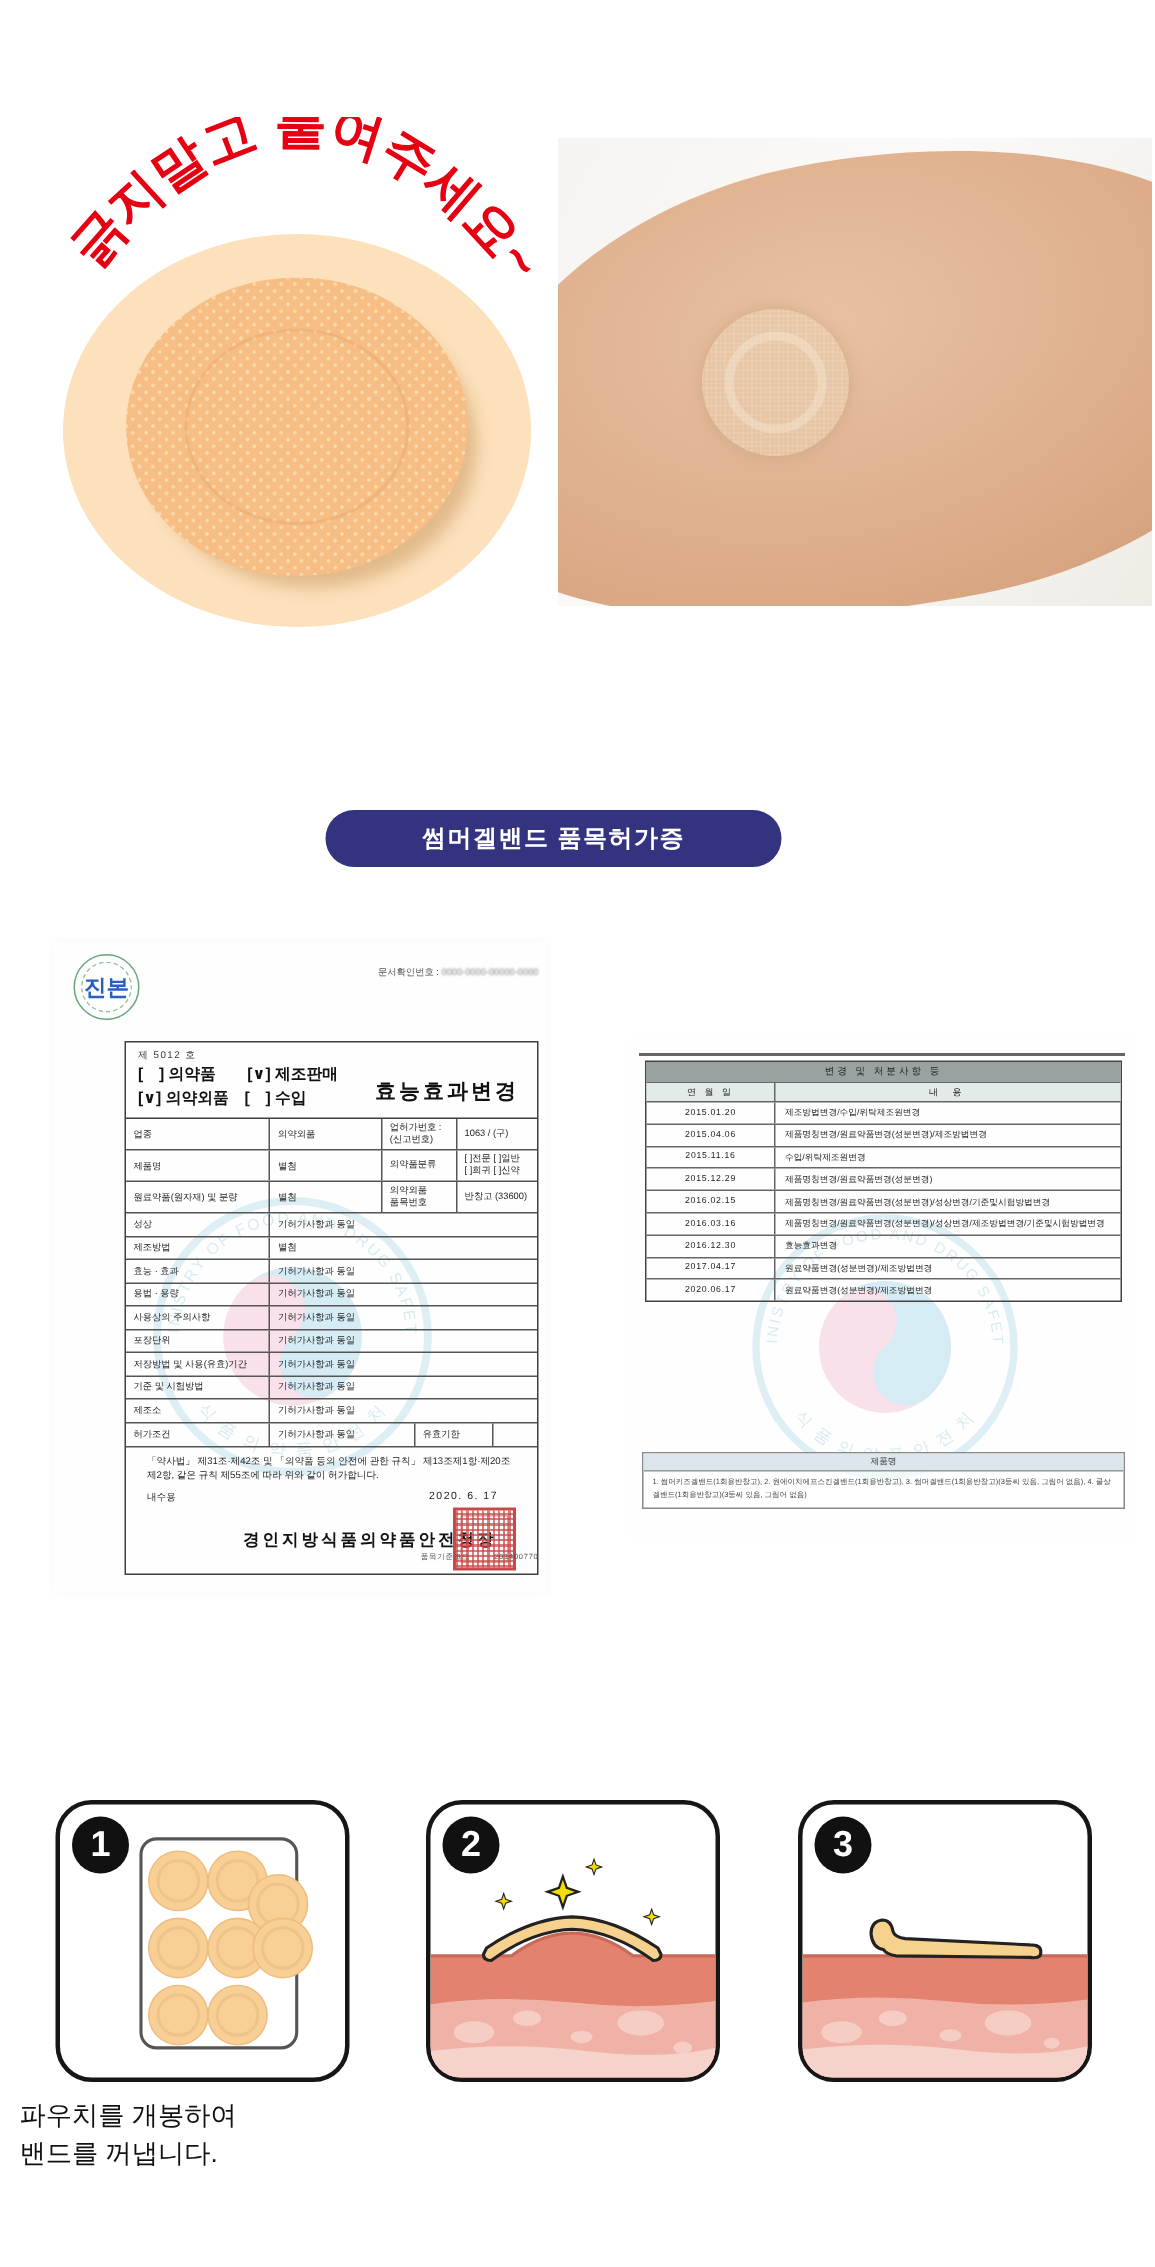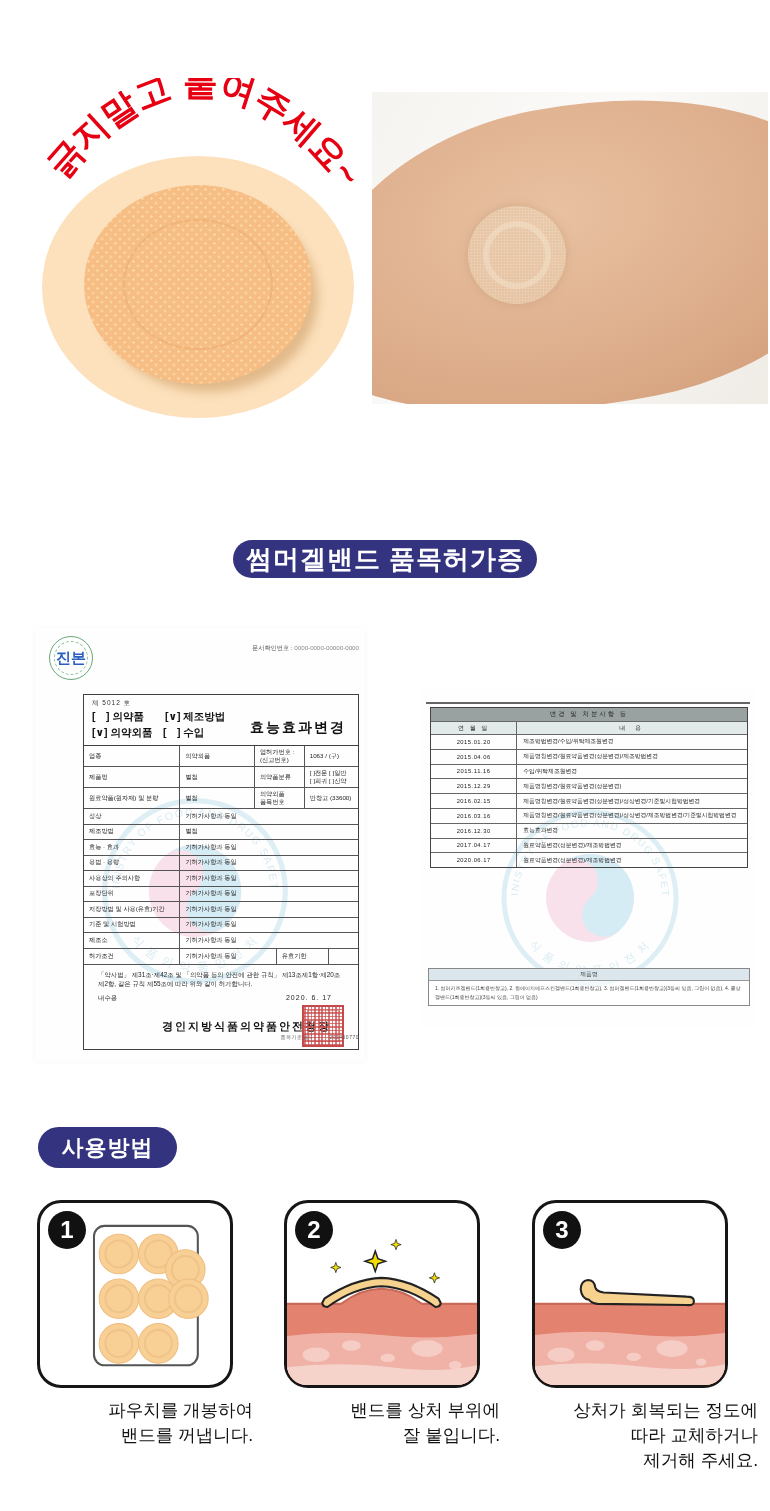--- a/index.html
+++ b/index.html
@@ -2,21 +2,21 @@
 <html><head>
 <meta charset="utf-8">
 <style>
   html,body{margin:0;padding:0;background:#fff}
   #page{position:relative;width:770px;height:1511px;background:#fff;overflow:hidden;
         font-family:"Liberation Sans","DejaVu Sans",sans-serif;color:#111}
 
   
   .pill{position:absolute;background:#343380;color:#fff;font-weight:bold;display:flex;
         align-items:center;justify-content:center;border-radius:40px;letter-spacing:1px}
-  #cert-banner{left:233px;top:540px;width:304px;height:38px;font-size:26px}
+  #cert-banner{left:217px;top:540px;width:304px;height:38px;font-size:16px}
   #usage-banner{left:38px;top:1127px;width:139px;height:41px;font-size:22px}
 
   
   #curve-svg{position:absolute;left:28px;top:78px}
   #bandage{position:absolute;left:42px;top:156px;width:312px;height:262px;border-radius:50%;background:#fce1bc}
   #bandage .dots{position:absolute;left:13.5%;top:11%;width:73%;height:76%;border-radius:50%;
     background-color:#f6bd85;
     background-image:radial-gradient(#fcd8a9 1.2px,transparent 1.4px),radial-gradient(#fcd8a9 1.2px,transparent 1.4px);
     background-size:9px 9px;background-position:0 0,4.5px 4.5px;
     box-shadow:10px 12px 10px -4px rgba(196,140,80,.45)}
@@ -90,21 +90,21 @@
             display:flex;align-items:center;justify-content:center}
   .rn-body{font-size:5px;line-height:1.7;padding:3px 6px 4px;color:#444;filter:blur(.45px)}
 
   
   .card{position:absolute;top:1200px;width:190px;height:182px;border:3.5px solid #161616;
         border-radius:24px;background:#fff}
   #card1{left:37px}#card2{left:284px}#card3{left:532px}
   .badge{position:absolute;left:8px;top:8px;width:38px;height:38px;border-radius:50%;background:#111;
          color:#fff;font-size:24px;font-weight:bold;display:flex;align-items:center;justify-content:center;z-index:2}
   .card svg{position:absolute;left:0;top:0;width:100%;height:100%;border-radius:20px}
-  .caption{position:absolute;top:1398px;font-size:17.5px;line-height:1.42;text-align:right;
+  .caption{position:absolute;top:1398px;font-size:17.5px;line-height:1.42;text-align:left;
            white-space:pre-line;color:#111}
   #cap1{left:13px;width:240px}#cap2{left:260px;width:240px}#cap3{left:500px;width:258px}
 </style>
 </head>
 <body>
 
 <div id="page">
 
   <svg id="curve-svg" width="350" height="160" viewBox="0 0 350 160">
     <defs>
@@ -152,21 +152,21 @@
     </div>
     <div id="doccheck">
       <span>문서확인번호 :</span>
       <span class="blur">0000-0000-00000-0000</span>
     </div>
 
     <div id="ltable">
       <div class="lt-header">
         <div class="lt-serial">제 5012 호</div>
         <div class="lt-checks">
-          <div>[　] 의약품　　[∨] 제조방법</div>
+          <div>[　] 의약품　　[∨] 제조판매</div>
           <div>[∨] 의약외품　[　] 수입</div>
         </div>
         <div class="lt-title">효능효과변경</div>
       </div>
 
         <div class="lgrow">
           <div class="c1">업종</div>
           <div class="c2">의약외품</div>
           <div class="c3">업허가번호 :
 (신고번호)</div>
@@ -334,21 +334,20 @@
         </div>
 
     </div>
 
     <div id="rnote">
       <div class="rn-title">제품명</div>
       <div class="rn-body">1. 썸머키즈겔밴드(1회용반창고), 2. 원에이치에프스킨겔밴드(1회용반창고), 3. 썸머겔밴드(1회용반창고)(3등씨 있음, 그림어 없음), 4. 쿨상겔밴드(1회용반창고)(3등씨 있음, 그림어 없음)</div>
     </div>
   </div>
 
-  <div id="usage-banner" class="pill">사용방법</div>
 
   <div id="card1" class="card">
     <svg viewBox="0 0 183 175" preserveAspectRatio="none">
       <rect x="52" y="22" width="100" height="134" rx="10" fill="#ffffff" stroke="#555" stroke-width="2"></rect>
       <g>
         <g transform="translate(76,49)">
             <circle r="19" fill="#f8cf95" stroke="#f0bd7f"></circle>
             <circle r="13" fill="none" stroke="#f0c488" stroke-width="2"></circle>
           </g>
         <g transform="translate(114,49)">
@@ -426,19 +425,14 @@
       </g>
       <path d="M0,157 Q50,151 100,157 T183,155 L183,175 L0,175 Z" fill="#f5d3cb"></path>
       <path d="M0,97 L183,97" fill="none" stroke="#c96a58" stroke-width="2"></path>
       <path d="M52,93 Q45,92 44,83 Q44,75 51,74 Q57,74 58,81 Q59,85 66,86 L146,90 Q153,90 153,94 L153,95 Q153,99 146,98 L60,97 Q54,96 52,93 Z" fill="#f6d28e" stroke="#222" stroke-width="2" stroke-linejoin="round"></path>
     </svg>
     <div class="badge">3</div>
   </div>
 
   <div id="cap1" class="caption">파우치를 개봉하여
 밴드를 꺼냅니다.</div>
-  <div id="cap2" class="caption">밴드를 상처 부위에
-잘 붙입니다.</div>
-  <div id="cap3" class="caption">상처가 회복되는 정도에
-따라 교체하거나
-제거해 주세요.</div>
 
 </div>
 
 </body></html>

